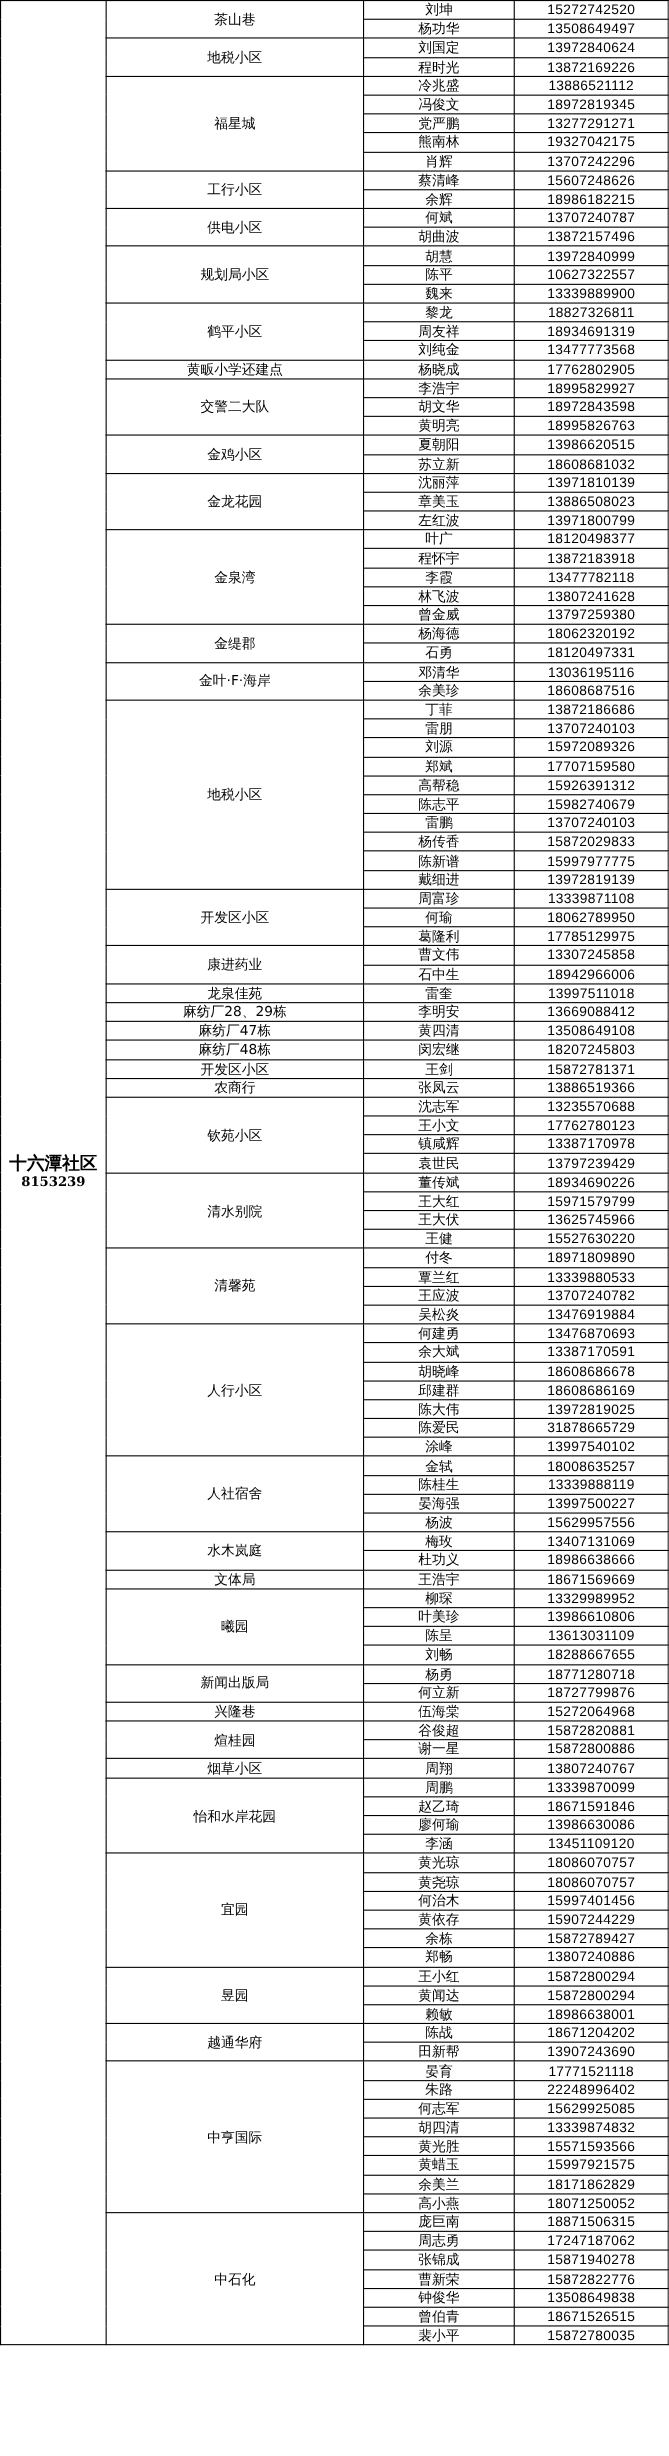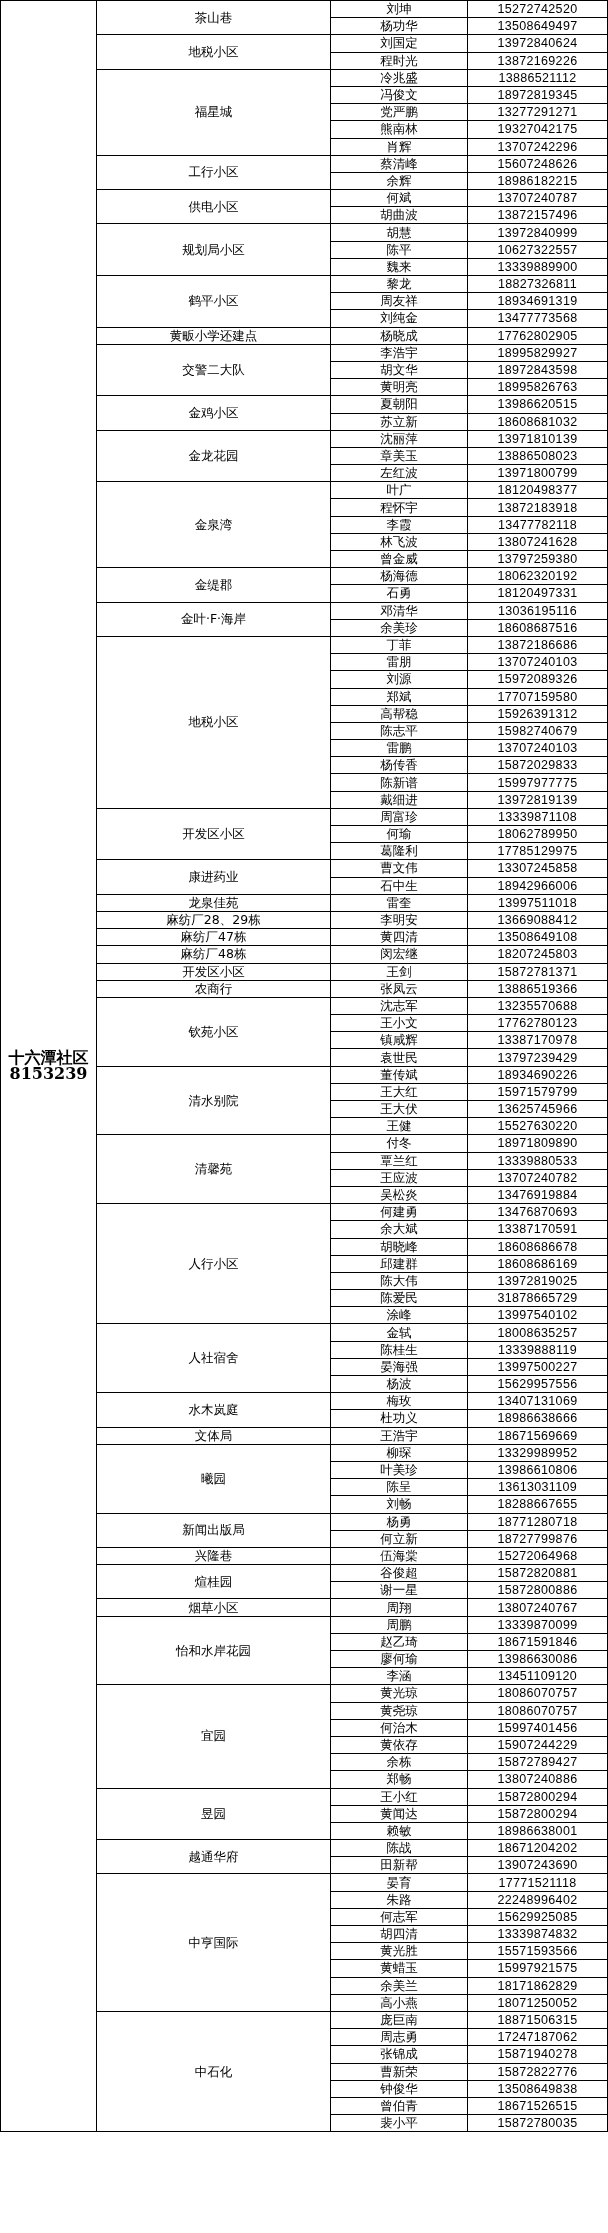--- a/index.html
+++ b/index.html
@@ -21,21 +21,21 @@
     white-space: nowrap;
     overflow: hidden;
     font-size: 12.5px;
   }
   col.c1 { width: 96px; }
   col.c2 { width: 234px; }
   col.c3 { width: 137px; }
   col.c4 { width: 140px; }
   td.community { font-weight: bold; font-size: 16px; line-height: 20px; font-family: "DejaVu Serif", "Liberation Serif", serif; }
   td.community .cname { display: block; font-size: 16px; }
-  td.community .cphone { display: block; font-size: 16px; }
+  td.community .cphone { display: block; font-size: 12px; }
   td.estate { font-size: 13px; }
   td.phone { font-family: "Liberation Sans", "DejaVu Sans", sans-serif; font-size: 13px; letter-spacing: 0.3px; }
 </style>
 </head>
 <body>
 
 <table class="sheet">
   <colgroup>
     <col class="c1">
       <col class="c2">

